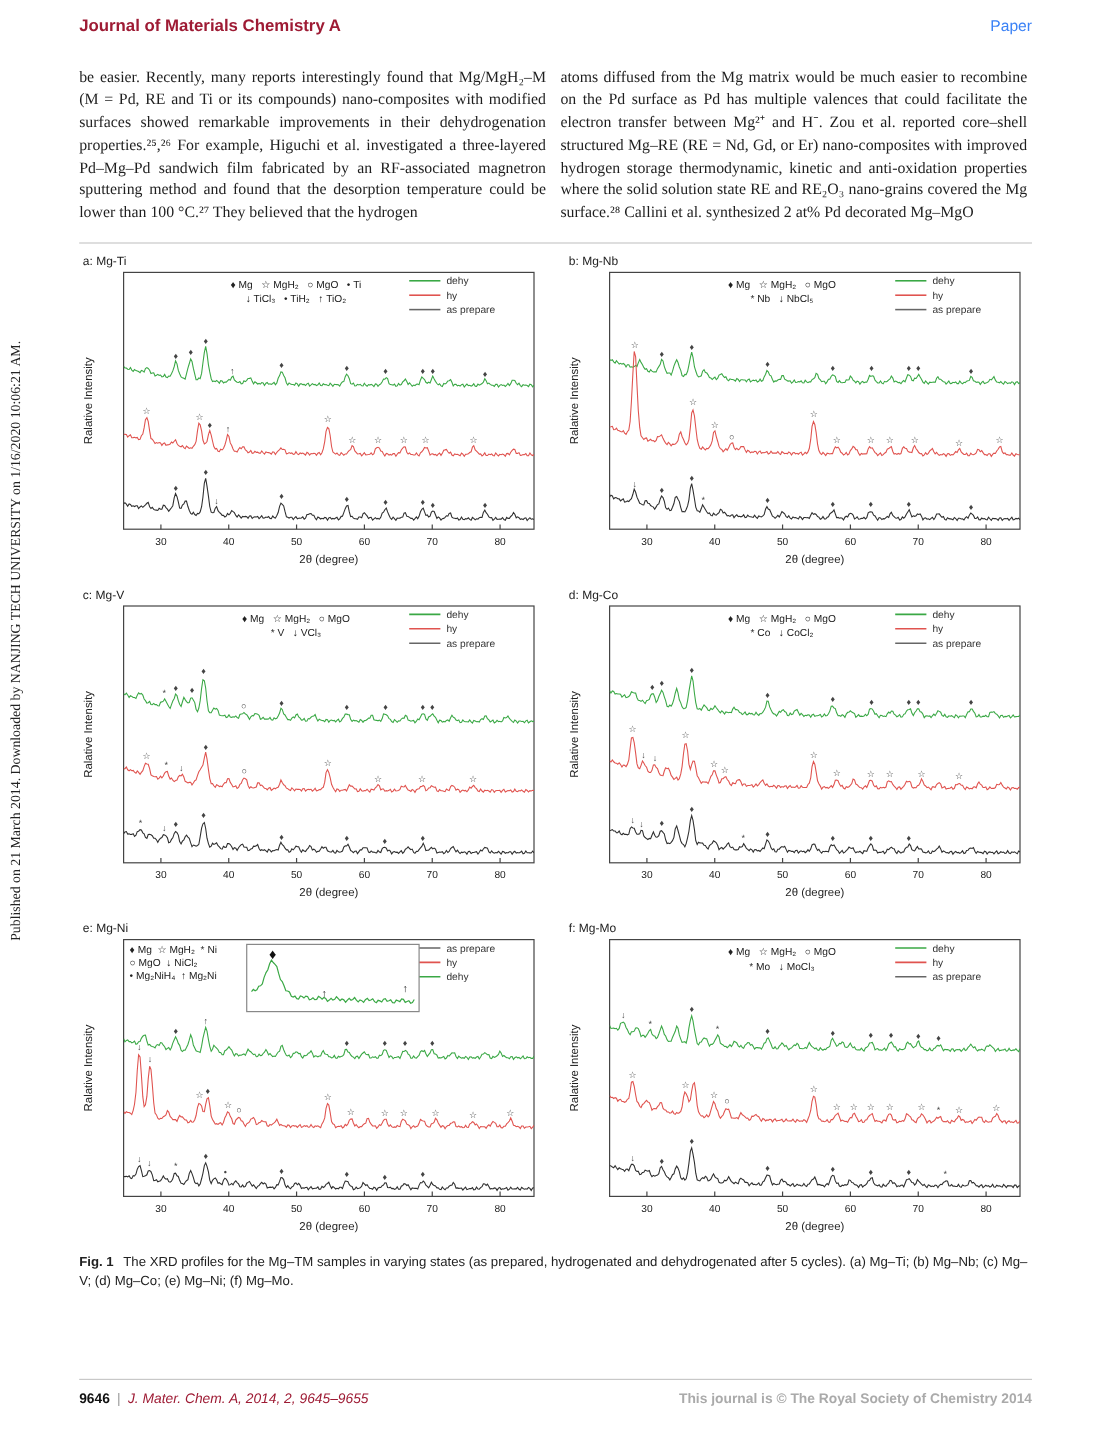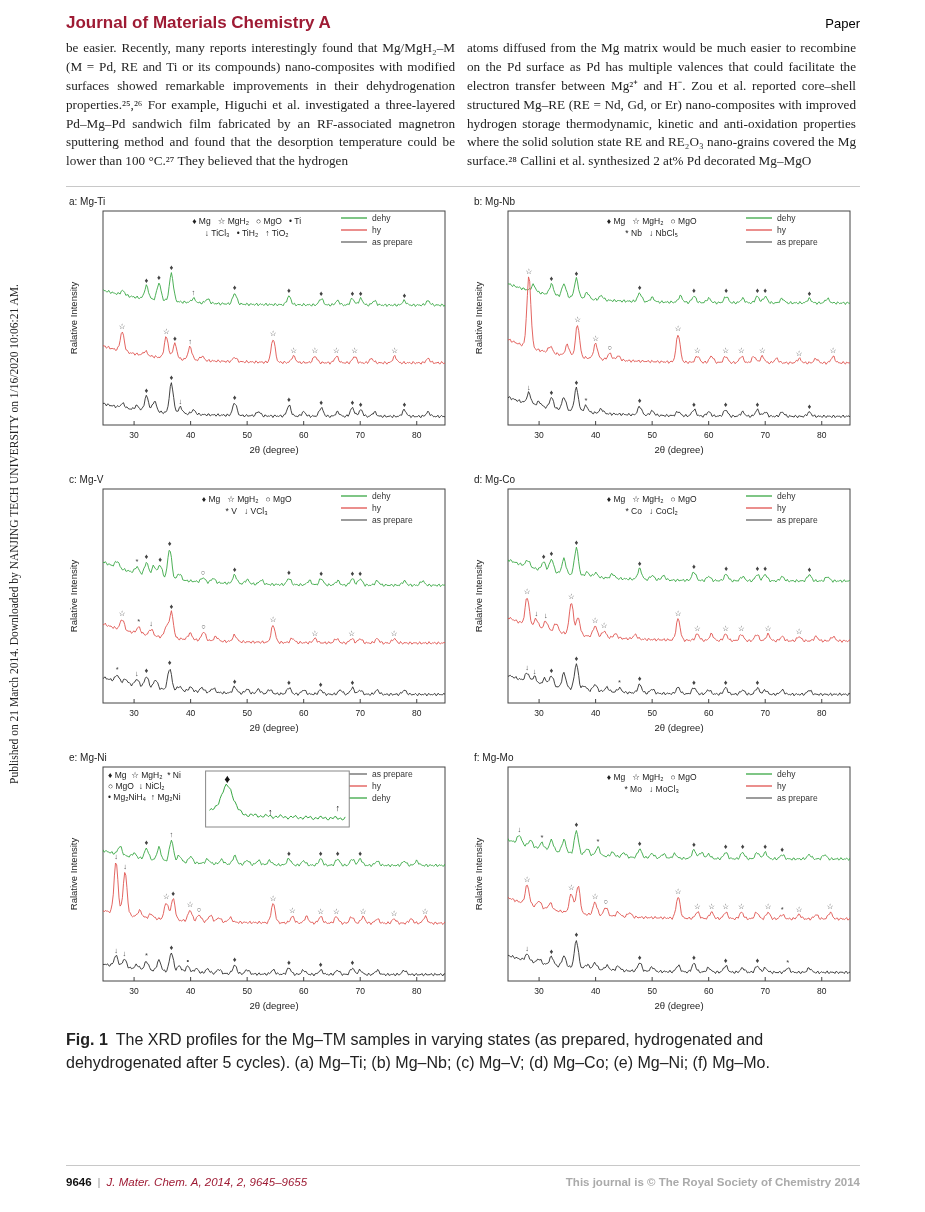--- a/index.html
+++ b/index.html
@@ -1,30 +1,30 @@
 <!DOCTYPE html>
 <html><head>
 <meta charset="utf-8">
 <style>
   html,body{margin:0;padding:0;background:#ffffff;}
   body{width:925px;height:1212px;position:relative;font-family:"Liberation Serif",serif;color:#1e1e1e;overflow:hidden;}
   .content{position:absolute;left:66px;top:0;width:794px;}
   .vao{text-align:right;font-family:"Liberation Sans",sans-serif;font-size:10px;font-weight:bold;padding-top:14px;color:#111;}
   .hdr-row{display:flex;justify-content:space-between;align-items:baseline;margin-top:13px;font-family:"Liberation Sans",sans-serif;}
-  .journal{font-weight:bold;font-size:17px;color:#9e1b34;}
-  .ptype{font-size:13px;color:#000000;margin-left:36px;}
-  .cols{display:flex;gap:12px;margin-top:6px;align-items:center;}
+  .journal{font-weight:bold;font-size:14px;color:#9e1b34;}
+  .ptype{font-size:13px;color:#3b82f6;margin-left:36px;}
+  .cols{display:flex;gap:12px;margin-top:26px;align-items:center;}
   .col{width:389px;font-size:13.2px;line-height:1.43;text-align:justify;}
   .rule{border-top:1px solid #c8c8c8;margin-top:15px;}
   .fig-grid{display:grid;grid-template-columns:1fr 1fr;column-gap:16px;row-gap:6px;margin-top:8px;justify-items:center;}
   .chart-cell{width:388px;height:272px;}
   svg{font-family:"Liberation Sans",sans-serif;}
-  .caption{font-family:"Liberation Sans",sans-serif;font-size:16px;line-height:1.4;margin-top:6px;color:#222;}
+  .caption{font-family:"Liberation Sans",sans-serif;font-size:11px;line-height:1.4;margin-top:6px;color:#222;}
   .caption .cap-label{font-weight:bold;margin-right:8px;}
-  .footer{position:absolute;left:66px;right:65px;bottom:24px;}
+  .footer{position:absolute;left:66px;right:65px;bottom:40px;}
   .footer-rule{border-top:1px solid #c8c8c8;margin-bottom:10px;}
   .footer-row{display:flex;justify-content:space-between;font-family:"Liberation Sans",sans-serif;font-size:11.5px;align-items:baseline;}
   .pgnum{font-weight:bold;color:#111;}
   .fsep{color:#999;margin:0 6px;}
   .citation{font-style:italic;color:#9e1b34;}
   .fright{color:#aaaaaa;font-weight:bold;}
   .sidebar-rot{position:absolute;left:8px;top:784px;transform-origin:0 0;transform:rotate(-90deg);white-space:nowrap;font-size:11.5px;color:#222;font-family:"Liberation Serif",serif;}
 </style>
 </head>
 <body>

